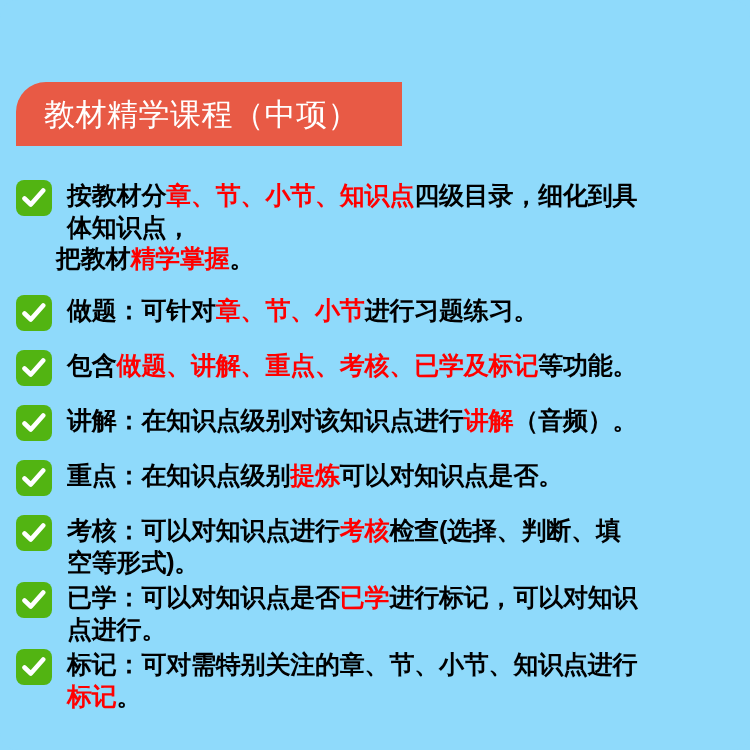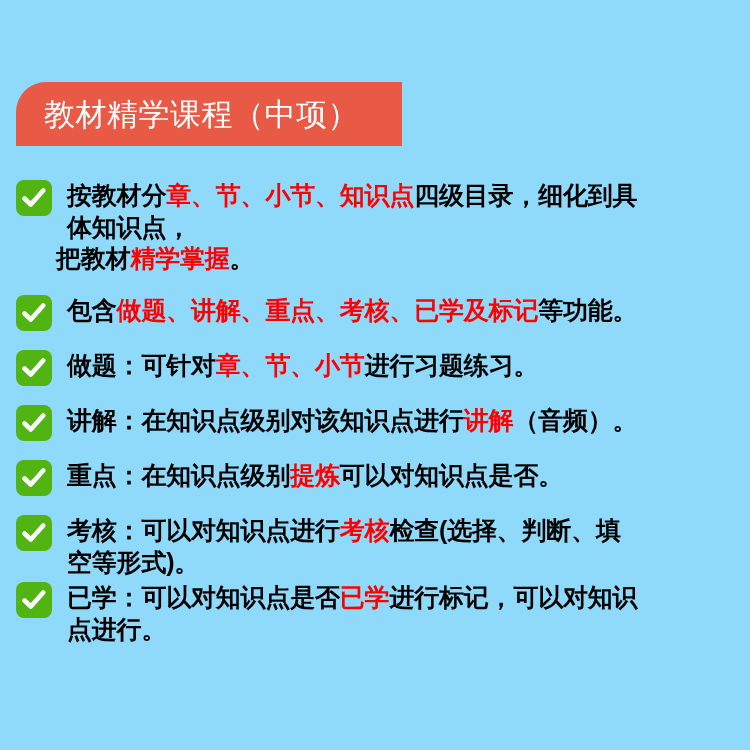--- a/index.html
+++ b/index.html
@@ -133,29 +133,29 @@
       </div>
       <div class="cont-row">
         <div class="cont-text"><span class="seg">把教材</span><span class="seg hl">精学掌握</span><span class="seg">。</span></div>
       </div>
       <div class="bullet-row">
         <span class="check-icon" style="background: rgb(82, 180, 18);">
           <svg width="24" height="22" viewBox="0 0 24 22">
             <path d="M2.5 11.5 L8.8 17.5 L21.2 3.5" fill="none" stroke="#FFFFFF" stroke-width="4.6" stroke-linecap="round" stroke-linejoin="round"></path>
           </svg>
         </span>
-        <div class="bullet-text"><span class="seg">包含</span><span class="seg hl">做题、讲解、重点、考核、已学及标记</span><span class="seg">等功能。</span></div>
+        <div class="bullet-text"><span class="seg">做题：可针对</span><span class="seg hl">章、节、小节</span><span class="seg">进行习题练习。</span></div>
       </div>
       <div class="bullet-row">
         <span class="check-icon" style="background: rgb(82, 180, 18);">
           <svg width="24" height="22" viewBox="0 0 24 22">
             <path d="M2.5 11.5 L8.8 17.5 L21.2 3.5" fill="none" stroke="#FFFFFF" stroke-width="4.6" stroke-linecap="round" stroke-linejoin="round"></path>
           </svg>
         </span>
-        <div class="bullet-text"><span class="seg">做题：可针对</span><span class="seg hl">章、节、小节</span><span class="seg">进行习题练习。</span></div>
+        <div class="bullet-text"><span class="seg">包含</span><span class="seg hl">做题、讲解、重点、考核、已学及标记</span><span class="seg">等功能。</span></div>
       </div>
       <div class="bullet-row">
         <span class="check-icon" style="background: rgb(82, 180, 18);">
           <svg width="24" height="22" viewBox="0 0 24 22">
             <path d="M2.5 11.5 L8.8 17.5 L21.2 3.5" fill="none" stroke="#FFFFFF" stroke-width="4.6" stroke-linecap="round" stroke-linejoin="round"></path>
           </svg>
         </span>
         <div class="bullet-text"><span class="seg">讲解：在知识点级别对该知识点进行</span><span class="seg hl">讲解</span><span class="seg">（音频）。</span></div>
       </div>
       <div class="bullet-row">
@@ -175,15 +175,23 @@
         <div class="bullet-text"><span class="seg">考核：可以对知识点进行</span><span class="seg hl">考核</span><span class="seg">检查(选择、判断、填空等形式)。</span></div>
       </div>
       <div class="bullet-row">
         <span class="check-icon" style="background: rgb(82, 180, 18);">
           <svg width="24" height="22" viewBox="0 0 24 22">
             <path d="M2.5 11.5 L8.8 17.5 L21.2 3.5" fill="none" stroke="#FFFFFF" stroke-width="4.6" stroke-linecap="round" stroke-linejoin="round"></path>
           </svg>
         </span>
         <div class="bullet-text"><span class="seg">已学：可以对知识点是否</span><span class="seg hl">已学</span><span class="seg">进行标记，可以对知识点进行。</span></div>
       </div>
+      <div class="bullet-row">
+        <span class="check-icon" style="background: rgb(82, 180, 18);">
+          <svg width="24" height="22" viewBox="0 0 24 22">
+            <path d="M2.5 11.5 L8.8 17.5 L21.2 3.5" fill="none" stroke="#FFFFFF" stroke-width="4.6" stroke-linecap="round" stroke-linejoin="round"></path>
+          </svg>
+        </span>
+        <div class="bullet-text"><span class="seg">标记：可对需特别关注的章、节、小节、知识点进行</span><span class="seg hl">标记</span><span class="seg">。</span></div>
+      </div>
     </div>
 
 </div>
 
 </body></html>

